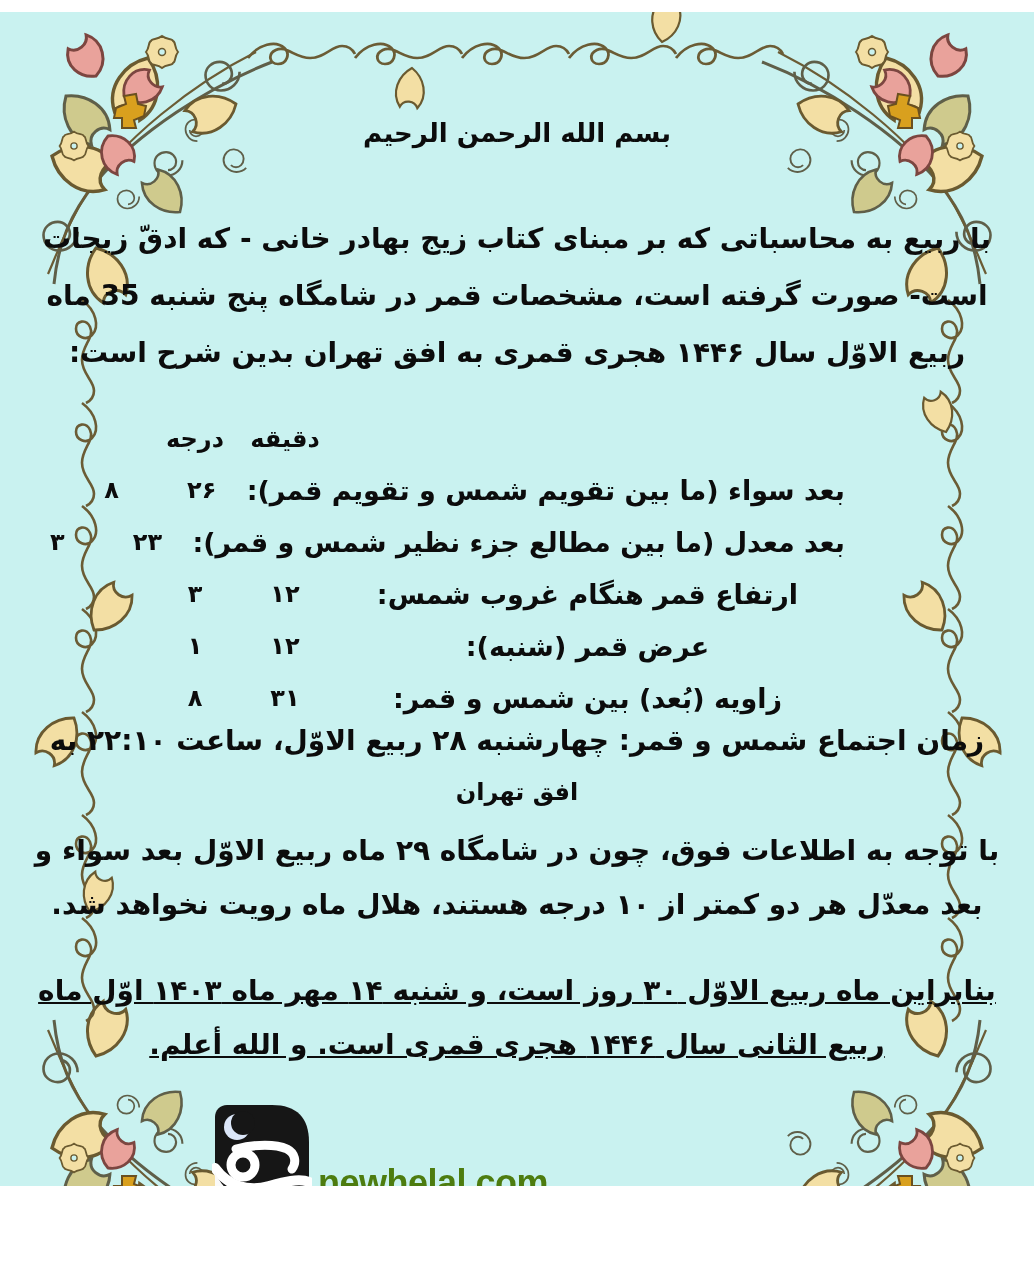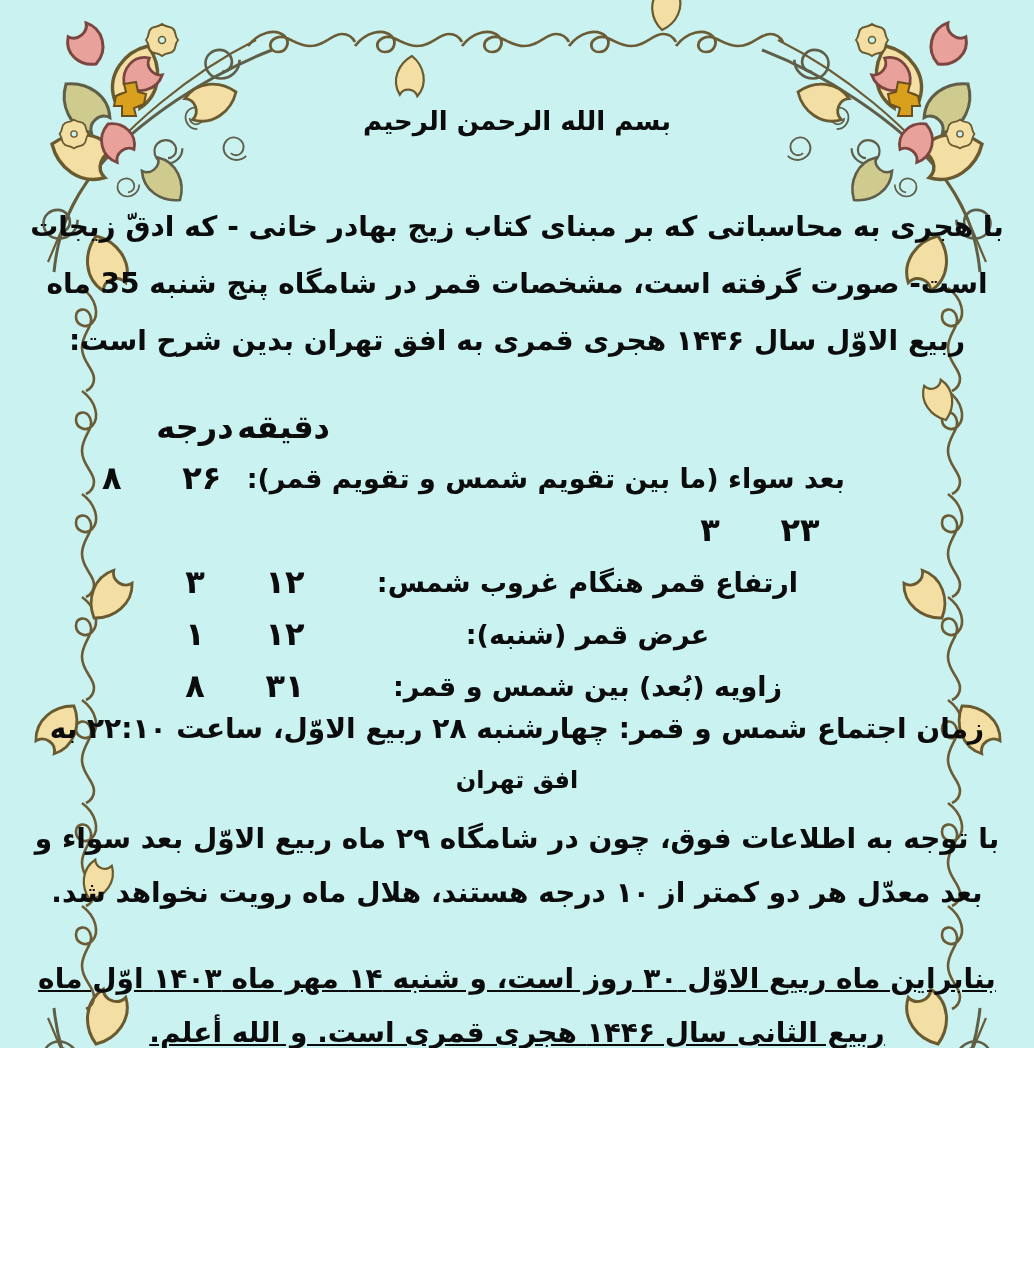--- a/index.html
+++ b/index.html
@@ -1,41 +1,42 @@
 <!DOCTYPE html>
 <html lang="fa"><head>
 <meta charset="utf-8">
 <style>
   html,body{margin:0;padding:0;}
   .page{
     position:relative;
-    width:1034px;height:1048px;
+    width:1034px;height:1174px;
     background:#c9f2f0;
     overflow:hidden;
     font-family:"DejaVu Sans", sans-serif;
     color:#0c0c0c;
+    margin-top:12px;
   }
   .border-svg{position:absolute;left:0;top:0;width:1034px;height:1280px;pointer-events:none;}
   .st{stroke:#5f5f49;stroke-width:3;fill:none;}
   .st2{stroke:#6b5c35;stroke-width:2.2;fill:none;}
 
   .txt{position:absolute;left:0;right:0;text-align:center;direction:rtl;
        font-weight:bold;white-space:nowrap;}
   .bismillah{top:106px;font-size:26px;}
   .intro{top:198px;font-size:28px;line-height:57px;}
   .conj1{top:712px;font-size:28px;}
   .conj2{top:766px;font-size:24px;}
   .concl{top:812px;font-size:28px;line-height:54px;}
   .final{top:952px;font-size:28px;line-height:54px;text-decoration:underline;}
 
   .table{position:absolute;left:150px;top:402px;width:695px;direction:rtl;}
   .thead{display:flex;align-items:center;height:50px;font-weight:bold;font-size:27px;}
   .trow{display:flex;align-items:center;height:52px;font-weight:bold;}
   .lbl{flex:1;text-align:center;font-size:27px;white-space:nowrap;overflow:visible;}
-  .val{width:90px;text-align:center;font-size:32px;flex:0 0 90px;}
+  .val{width:90px;text-align:center;font-size:24px;flex:0 0 90px;}
   .hspacer{flex:1;}
 
   .logo{position:absolute;left:212px;top:1090px;width:100px;height:100px;}
   .site{position:absolute;left:318px;top:1150px;font-family:"Liberation Sans", sans-serif;
         font-weight:bold;font-size:36px;letter-spacing:-0.5px;}
 </style>
 </head>
 <body>
 
 <div class="page" style="background: rgb(201, 242, 240);">
@@ -131,37 +132,38 @@
       </g>
       <use href="#lf" transform="translate(942,618) rotate(-35) scale(1.4)"></use>
       <use href="#lf" transform="translate(962,706) rotate(145) scale(1.4)"></use>
       <use href="#lf" transform="translate(946,420) rotate(-20) scale(1.1)"></use>
     </g>
   </svg>
 
   <div class="txt bismillah">بسم الله الرحمن الرحيم</div>
 
   <div class="txt intro">
-    <div>با هجری به محاسباتی که بر مبنای کتاب زیج بهادر خانی - که ادقّ زیجات</div>
+    <div>با ربیع به محاسباتی که بر مبنای کتاب زیج بهادر خانی - که ادقّ زیجات</div>
     <div>است- صورت گرفته است، مشخصات قمر در شامگاه پنج شنبه 35 ماه</div>
     <div>ربیع الاوّل سال ۱۴۴۶ هجری قمری به افق تهران بدین شرح است:</div>
   </div>
 
   <div class="table">
     <div class="thead">
       <span class="hspacer"></span>
       <span class="val">دقیقه</span>
       <span class="val">درجه</span>
     </div>
     <div class="trow">
       <span class="lbl">بعد سواء (ما بين تقويم شمس و تقويم قمر):</span>
       <span class="val">۲۶</span>
       <span class="val">۸</span>
     </div>
     <div class="trow">
+      <span class="lbl">بعد معدل (ما بين مطالع جزء نظير شمس و قمر):</span>
       <span class="val">۲۳</span>
       <span class="val">۳</span>
     </div>
     <div class="trow">
       <span class="lbl">ارتفاع قمر هنگام غروب شمس:</span>
       <span class="val">۱۲</span>
       <span class="val">۳</span>
     </div>
     <div class="trow">
       <span class="lbl">عرض قمر (شنبه):</span>

